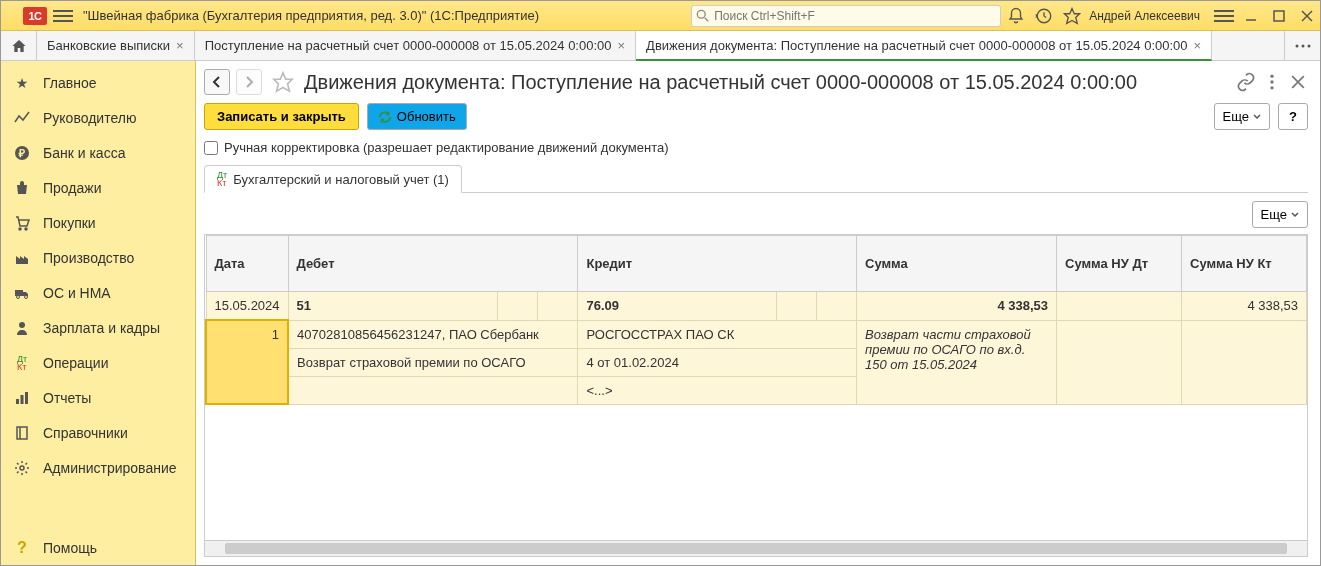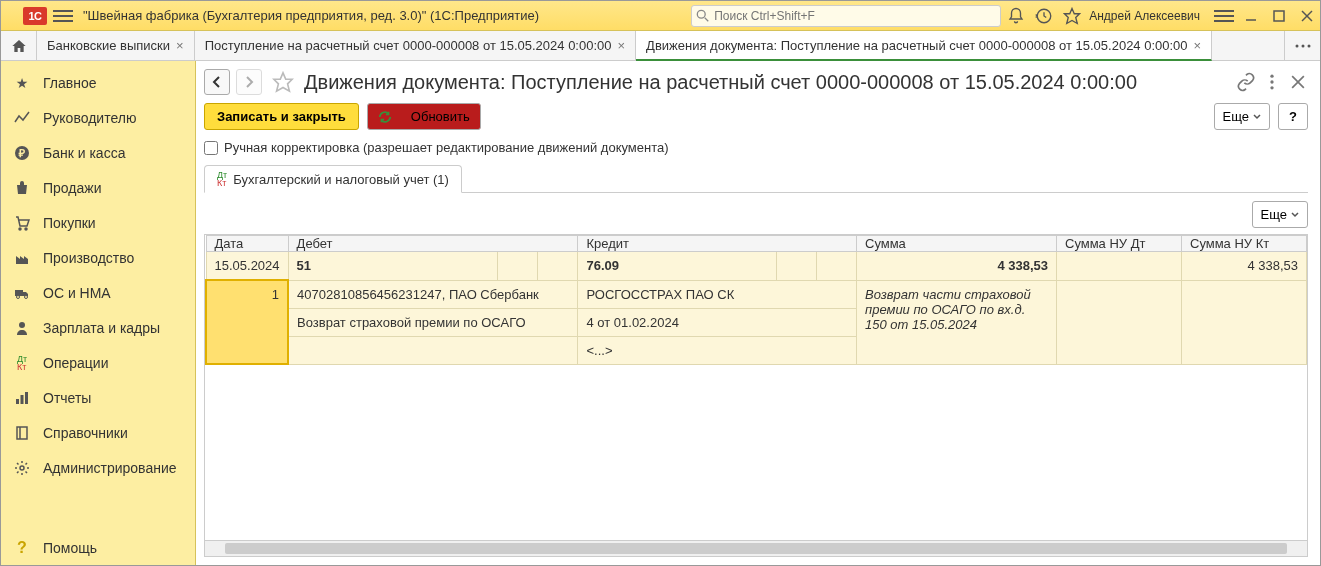--- a/index.html
+++ b/index.html
@@ -45,21 +45,21 @@
 .doc-header { display: flex; align-items: center; gap: 6px; margin-bottom: 8px; }
 .nav-btn { width: 26px; height: 26px; border: 1px solid #aaa; background: #f8f8f8; border-radius: 3px; display: flex; align-items: center; justify-content: center; cursor: pointer; }
 .nav-btn.disabled { opacity: 0.4; cursor: default; }
 .star-icon { width: 22px; height: 22px; margin: 0 4px; }
 .doc-title { font-size: 20px; font-weight: normal; flex: 1; }
 .hdr-icon { width: 20px; height: 20px; cursor: pointer; }
 
 
 .toolbar { display: flex; align-items: center; gap: 8px; margin-bottom: 10px; }
 .btn-primary { background: #ffdd3c; border: 1px solid #c9a500; padding: 5px 12px; border-radius: 3px; font-weight: bold; font-size: 13px; cursor: pointer; }
-.btn-secondary { background: #b91c1c; border: 1px solid #aaa; padding: 5px 10px; border-radius: 3px; font-size: 13px; cursor: pointer; display: flex; align-items: center; gap: 19px; }
+.btn-secondary { background: #0ea5e9; border: 1px solid #aaa; padding: 5px 10px; border-radius: 3px; font-size: 13px; cursor: pointer; display: flex; align-items: center; gap: 5px; }
 .btn-secondary svg { width: 14px; height: 14px; }
 .toolbar-spacer { flex: 1; }
 .btn-more { background: #fff; border: 1px solid #aaa; padding: 5px 8px; border-radius: 3px; font-size: 13px; cursor: pointer; display: flex; align-items: center; gap: 4px; }
 .btn-help { background: #fff; border: 1px solid #aaa; padding: 5px 10px; border-radius: 3px; font-size: 13px; font-weight: bold; cursor: pointer; }
 
 
 .checkbox-row { display: flex; align-items: center; gap: 6px; margin-bottom: 10px; }
 .checkbox-row input { width: 14px; height: 14px; }
 
 
@@ -68,21 +68,21 @@
 .dt-kt { font-size: 9px; line-height: 8px; }
 .dt-kt .dt { color: #2a8a2a; }
 .dt-kt .kt { color: #c33; }
 
 
 .table-toolbar { display: flex; justify-content: flex-end; margin-bottom: 6px; }
 
 
 .table-wrap { border: 1px solid #ccc; flex: 1; display: flex; flex-direction: column; overflow: hidden; }
 .data-table { width: 100%; border-collapse: collapse; font-size: 13px; }
-.data-table th { background: #f5f5f5; border: 1px solid #ccc; padding: 0 8px; text-align: left; font-weight: normal; }
+.data-table th { background: #f5f5f5; border: 1px solid #ccc; padding: 20px 8px; text-align: left; font-weight: bold; }
 .data-table td { border: 1px solid #e0d8b0; padding: 6px 8px; background: #fdf6d9; vertical-align: top; }
 .data-table td.right { text-align: right; }
 .data-table td.bold { font-weight: bold; }
 .data-table td.italic { font-style: italic; }
 .row-marker { background: #ffe070 !important; border: 2px solid #e0b000 !important; text-align: right; vertical-align: bottom; }
 .table-body-scroll { flex: 1; overflow: auto; }
 .table-scrollbar { height: 16px; background: #f0f0f0; border-top: 1px solid #ccc; position: relative; }
 .scrollbar-thumb { position: absolute; left: 20px; right: 20px; top: 2px; bottom: 2px; background: #ccc; border-radius: 2px; }
 
 .col-date { width: 80px; }

